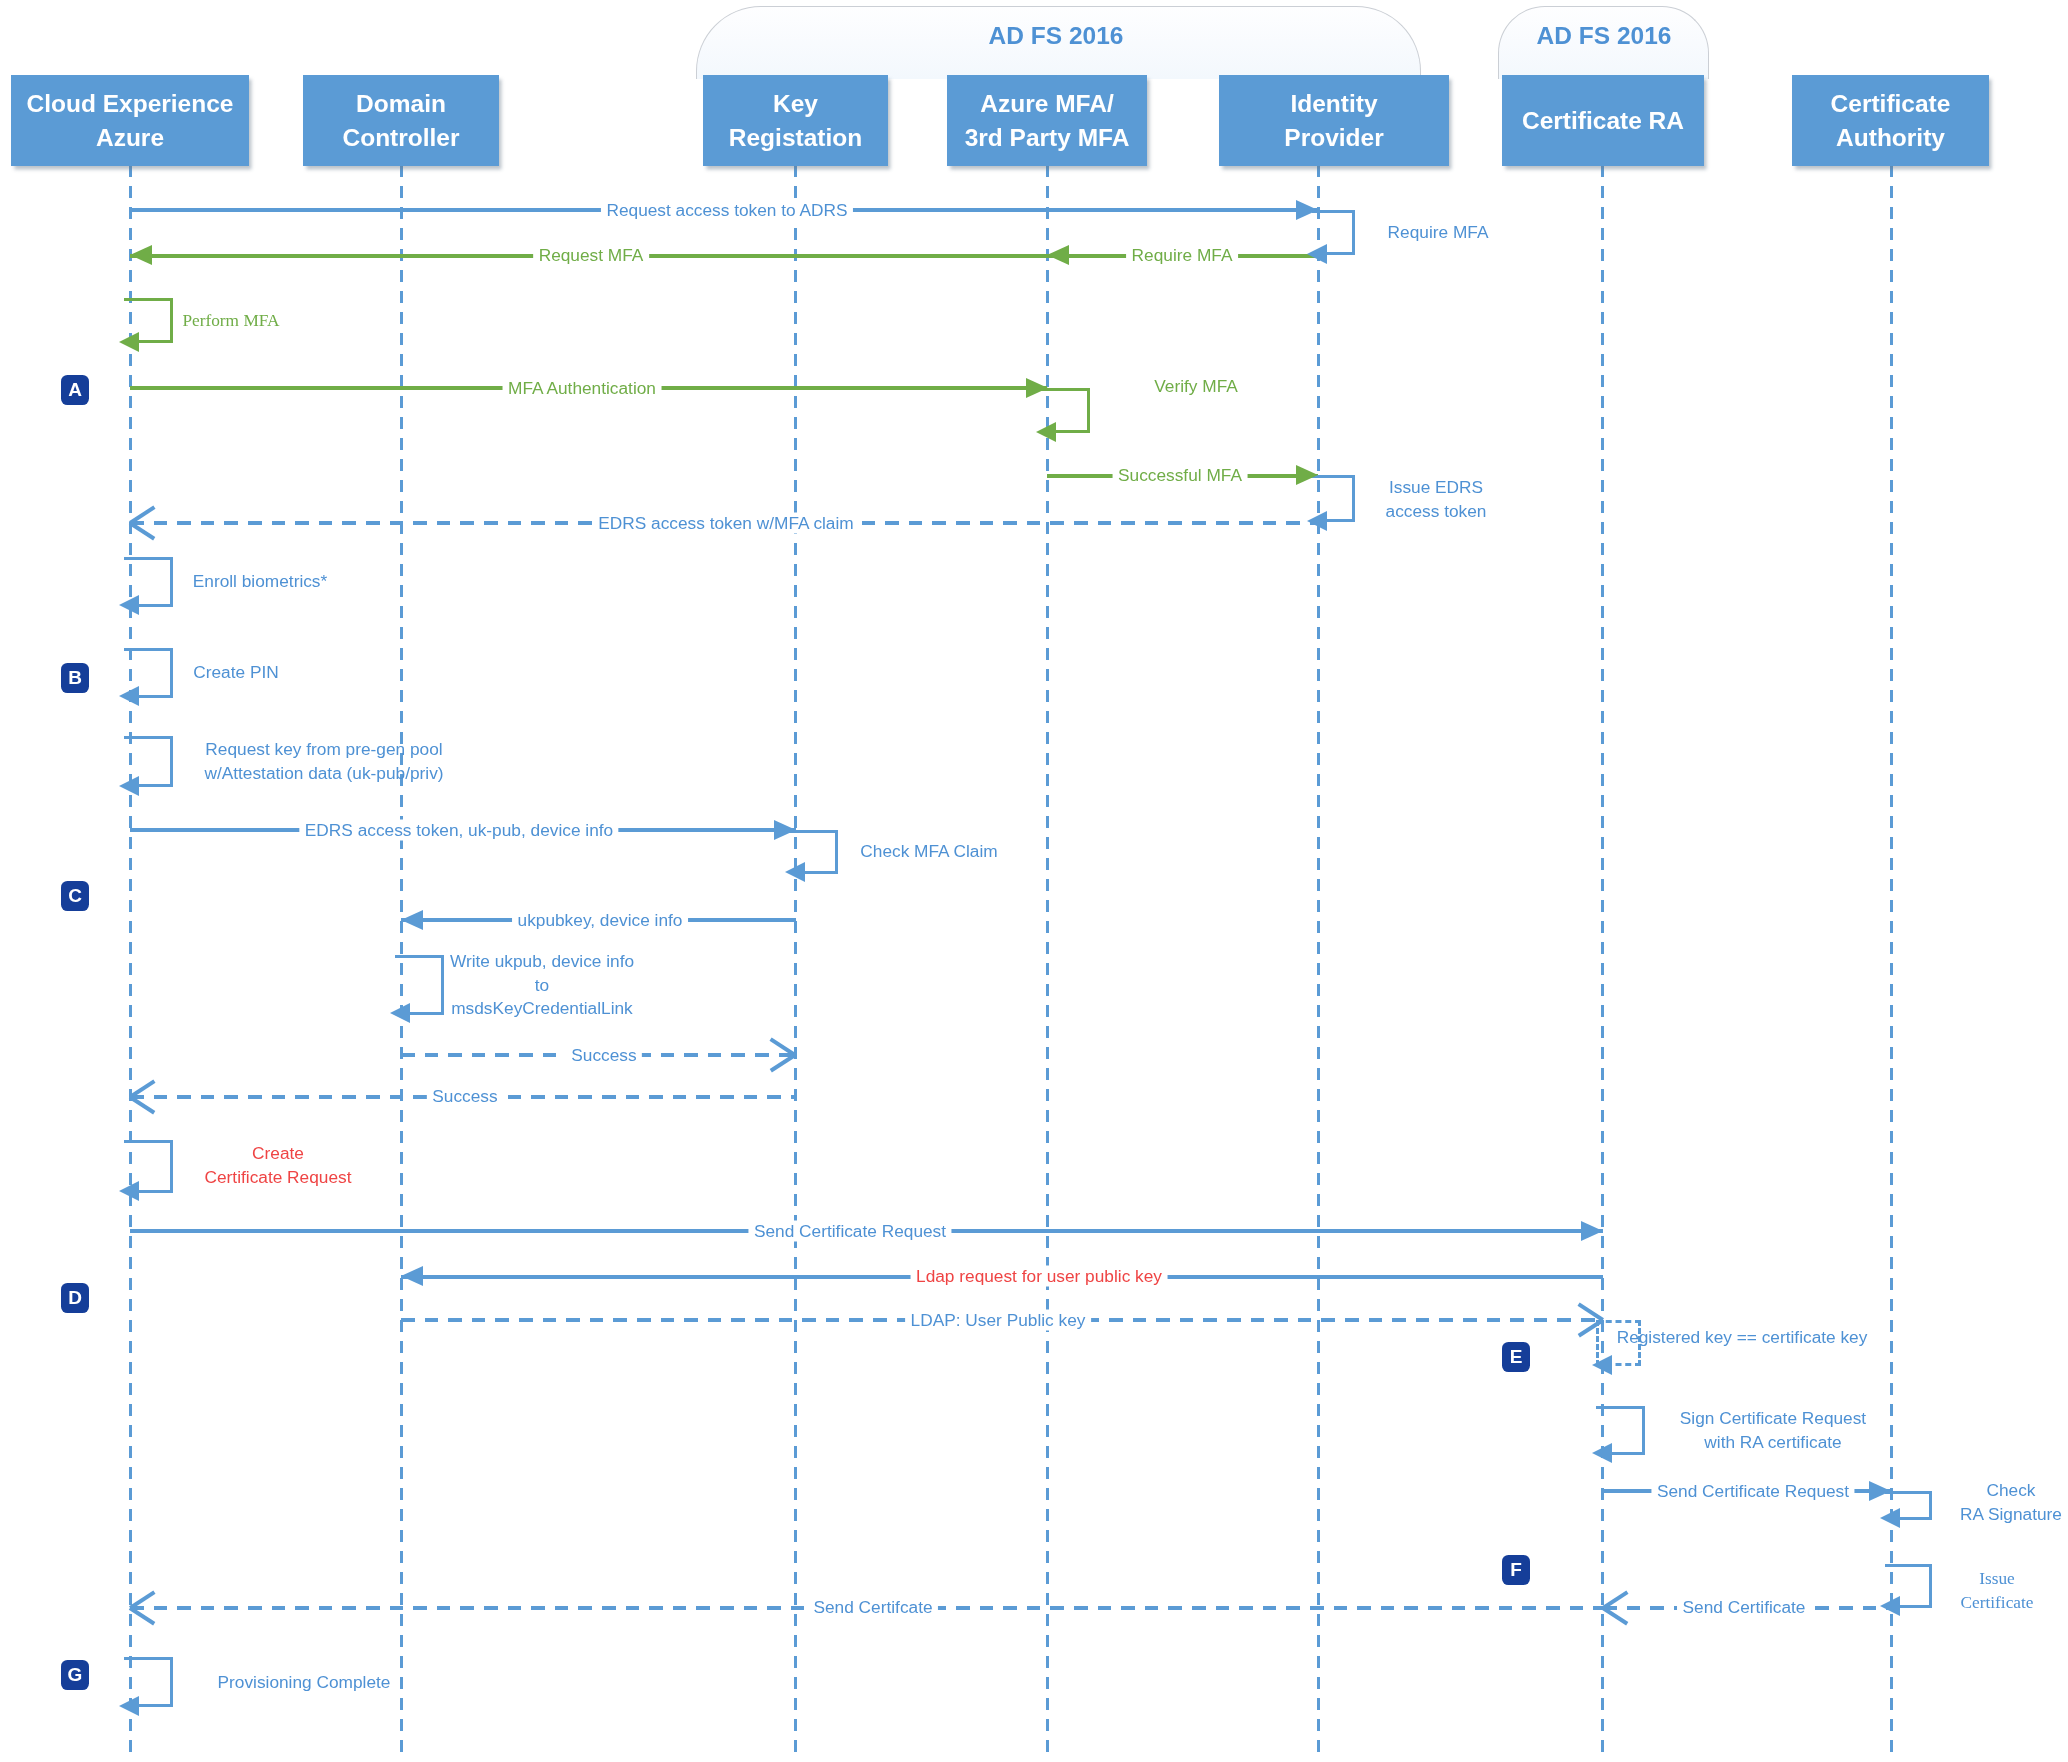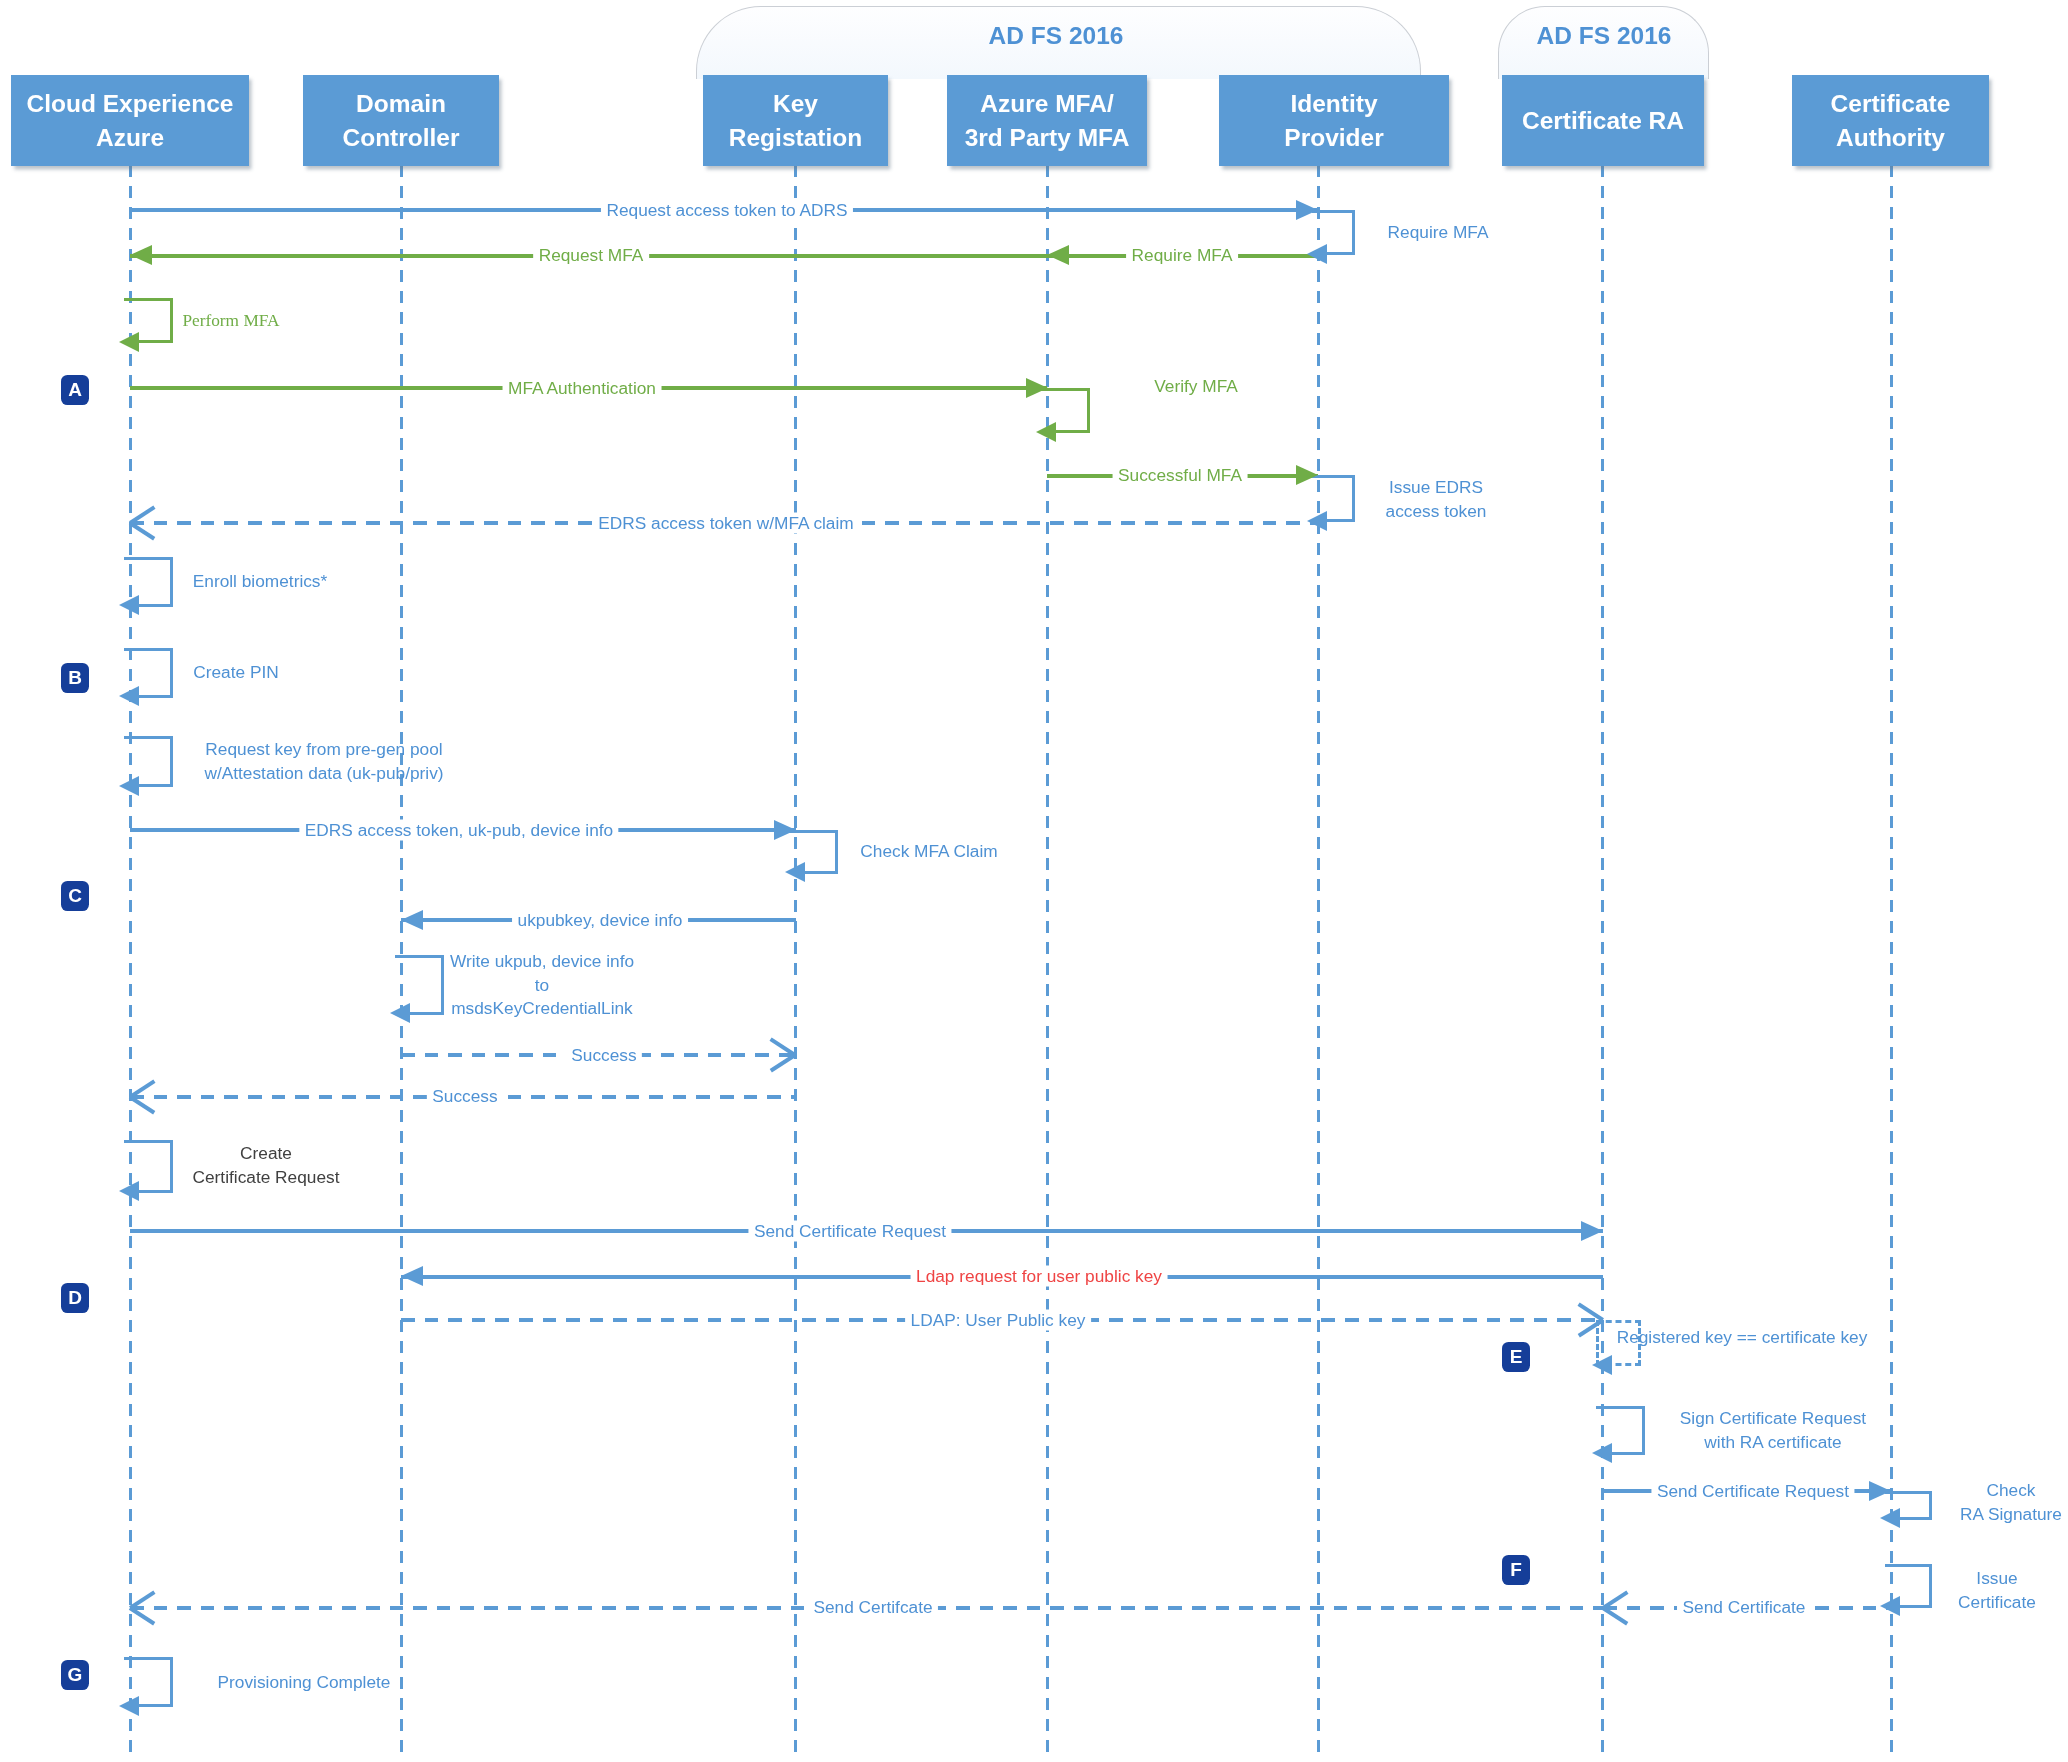--- a/index.html
+++ b/index.html
@@ -184,21 +184,21 @@
     </div>
     <div class="loop" style="left: 395px; top: 955px; width: 49px; height: 60px; border-color: rgb(91, 155, 213);"></div>
     <div class="head-filled" style="left: 390px; top: 1003px; border-right: 20px solid rgb(91, 155, 213);"></div>
     <div class="loop-text" style="left: 542px; top: 985px; color: rgb(78, 145, 212);">
       <div>Write ukpub, device info</div>
       <div>to</div>
       <div>msdsKeyCredentialLink</div>
     </div>
     <div class="loop" style="left: 124px; top: 1140px; width: 49px; height: 53px; border-color: rgb(91, 155, 213);"></div>
     <div class="head-filled" style="left: 119px; top: 1181px; border-right: 20px solid rgb(91, 155, 213);"></div>
-    <div class="loop-text" style="left: 266px; top: 1166px; color: #404040;">
+    <div class="loop-text" style="left: 278px; top: 1166px; color: #ef4444;">
       <div>Create</div>
       <div>Certificate Request</div>
     </div>
     <div class="loop dashed" style="left: 1596px; top: 1320px; width: 45px; height: 46px; border-color: rgb(91, 155, 213);"></div>
     <div class="head-filled" style="left: 1592px; top: 1355px; border-right: 20px solid rgb(91, 155, 213);"></div>
     <div class="loop-text" style="left: 1742px; top: 1338px; color: rgb(78, 145, 212);">
       <div>Registered key == certificate key</div>
     </div>
     <div class="loop" style="left: 1596px; top: 1406px; width: 49px; height: 49px; border-color: rgb(91, 155, 213);"></div>
     <div class="head-filled" style="left: 1592px; top: 1443px; border-right: 20px solid rgb(91, 155, 213);"></div>
@@ -207,21 +207,21 @@
       <div>with RA certificate</div>
     </div>
     <div class="loop" style="left: 1885px; top: 1491px; width: 47px; height: 29px; border-color: rgb(91, 155, 213);"></div>
     <div class="head-filled" style="left: 1880px; top: 1508px; border-right: 20px solid rgb(91, 155, 213);"></div>
     <div class="loop-text" style="left: 2011px; top: 1503px; color: rgb(78, 145, 212);">
       <div>Check</div>
       <div>RA Signature</div>
     </div>
     <div class="loop" style="left: 1885px; top: 1564px; width: 47px; height: 44px; border-color: rgb(91, 155, 213);"></div>
     <div class="head-filled" style="left: 1880px; top: 1596px; border-right: 20px solid rgb(91, 155, 213);"></div>
-    <div class="loop-text" style="left: 1997px; top: 1591px; color: rgb(78, 145, 212);">
+    <div class="loop-text" style="left: 1997px; top: 1591px; color: rgb(78, 145, 212); font-family: Liberation Serif, serif;">
       <div>Issue</div>
       <div>Certificate</div>
     </div>
     <div class="loop" style="left: 124px; top: 1657px; width: 49px; height: 50px; border-color: rgb(91, 155, 213);"></div>
     <div class="head-filled" style="left: 119px; top: 1696px; border-right: 20px solid rgb(91, 155, 213);"></div>
     <div class="loop-text" style="left: 304px; top: 1683px; color: rgb(78, 145, 212);">
       <div>Provisioning Complete</div>
     </div>
   </div>
 

